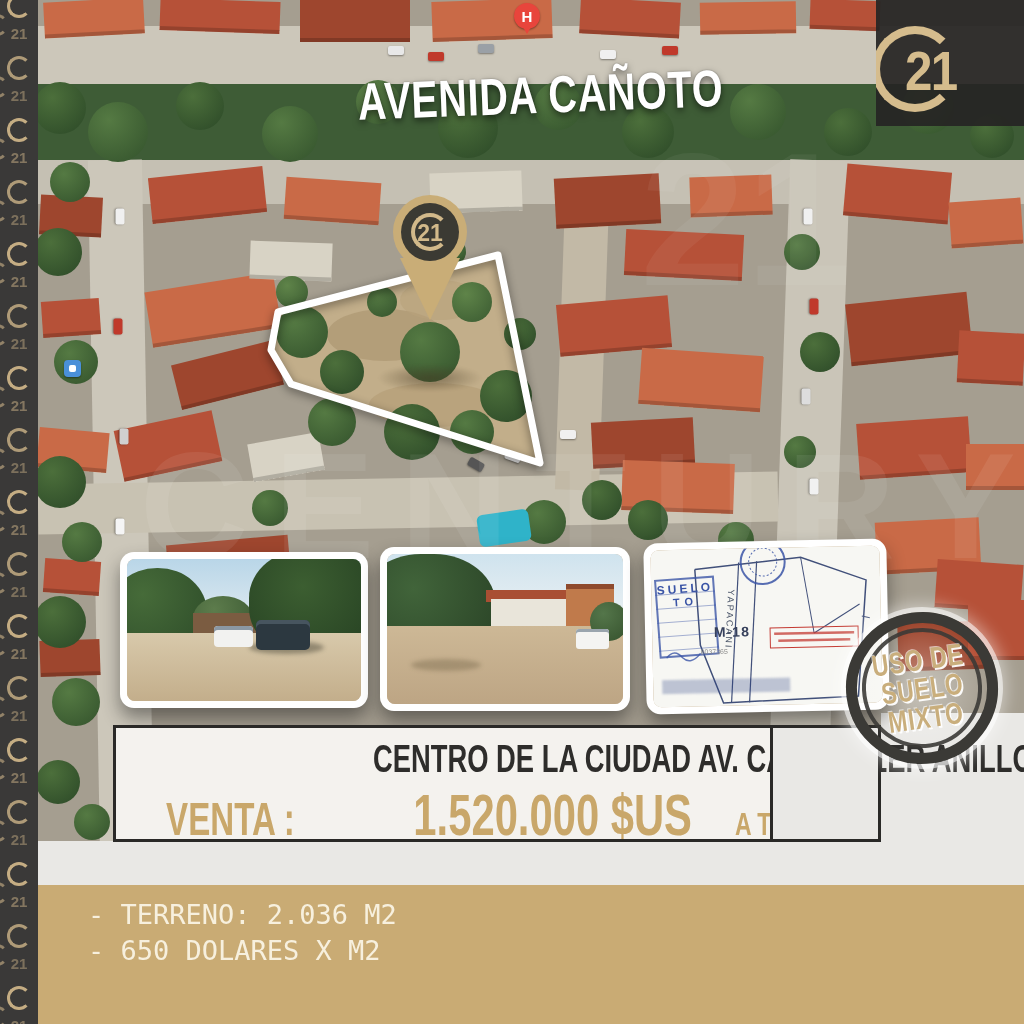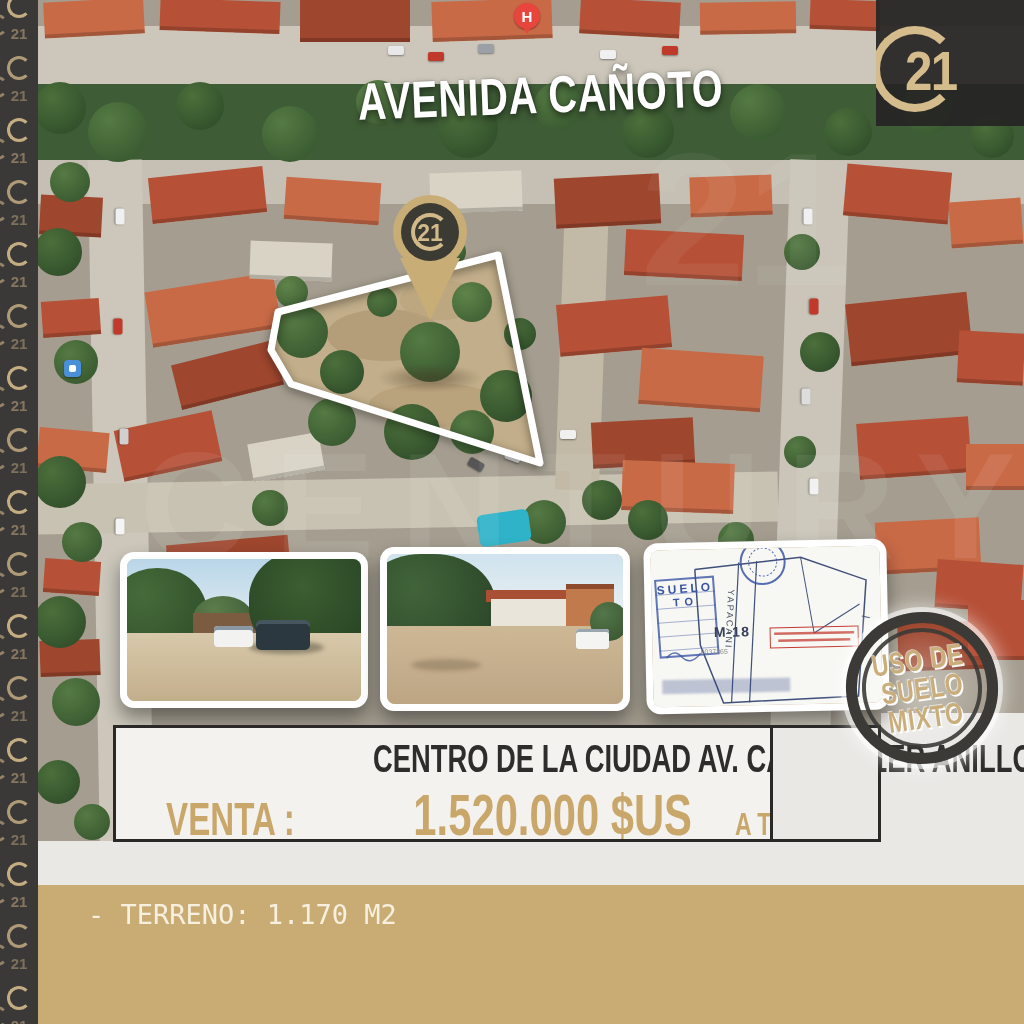--- a/index.html
+++ b/index.html
@@ -272,21 +272,22 @@
 
     <div class="street-banner">
       <span class="cxc">AVENIDA CAÑOTO</span>
     </div>
   </div>
 
   <div class="gray-right"></div>
   <div class="gray-band"></div>
   <div class="tan-band">
     <div class="details">
-      <div>- TERRENO: 1.170 M2</div>
+      <div>- TERRENO: 2.036 M2</div>
+      <div>- 650 DOLARES X M2</div>
     </div>
   </div>
 
   <div class="photo" id="photo1">
     <div class="pv">
       <div class="sky1"></div>
       <div class="blob" style="left:-8%;top:6%;width:42%;height:62%;background:radial-gradient(circle at 35% 30%,#466b39,#2c4a28);"></div>
       <div class="blob" style="left:28%;top:26%;width:26%;height:32%;background:radial-gradient(circle at 35% 30%,#5d7c4c,#3c5a33);"></div>
       <div style="left:28%;top:38%;width:46%;height:16%;background:#7b5c41;"></div>
       <div class="blob" style="right:-10%;top:-8%;width:58%;height:78%;background:radial-gradient(circle at 40% 35%,#3c5e31,#223c20);border-radius:45%;"></div>

